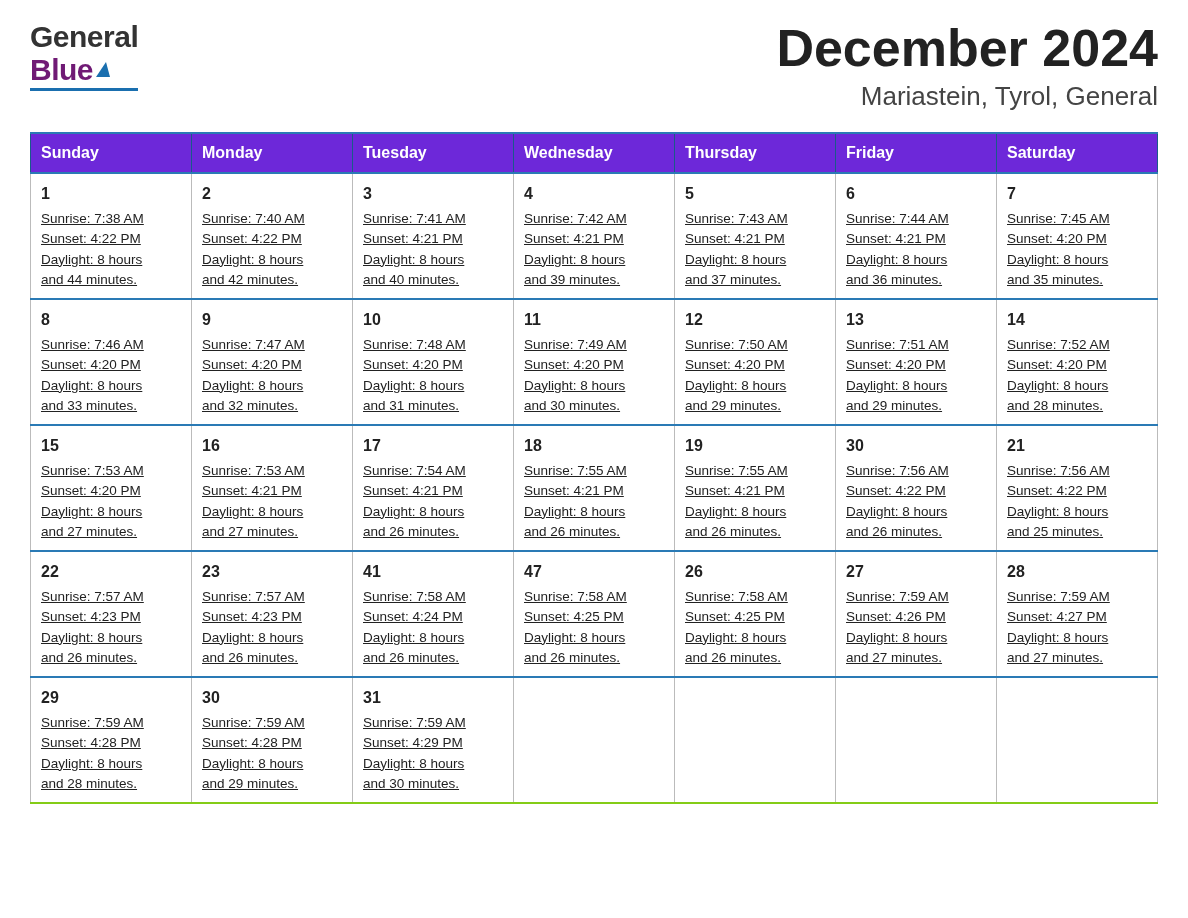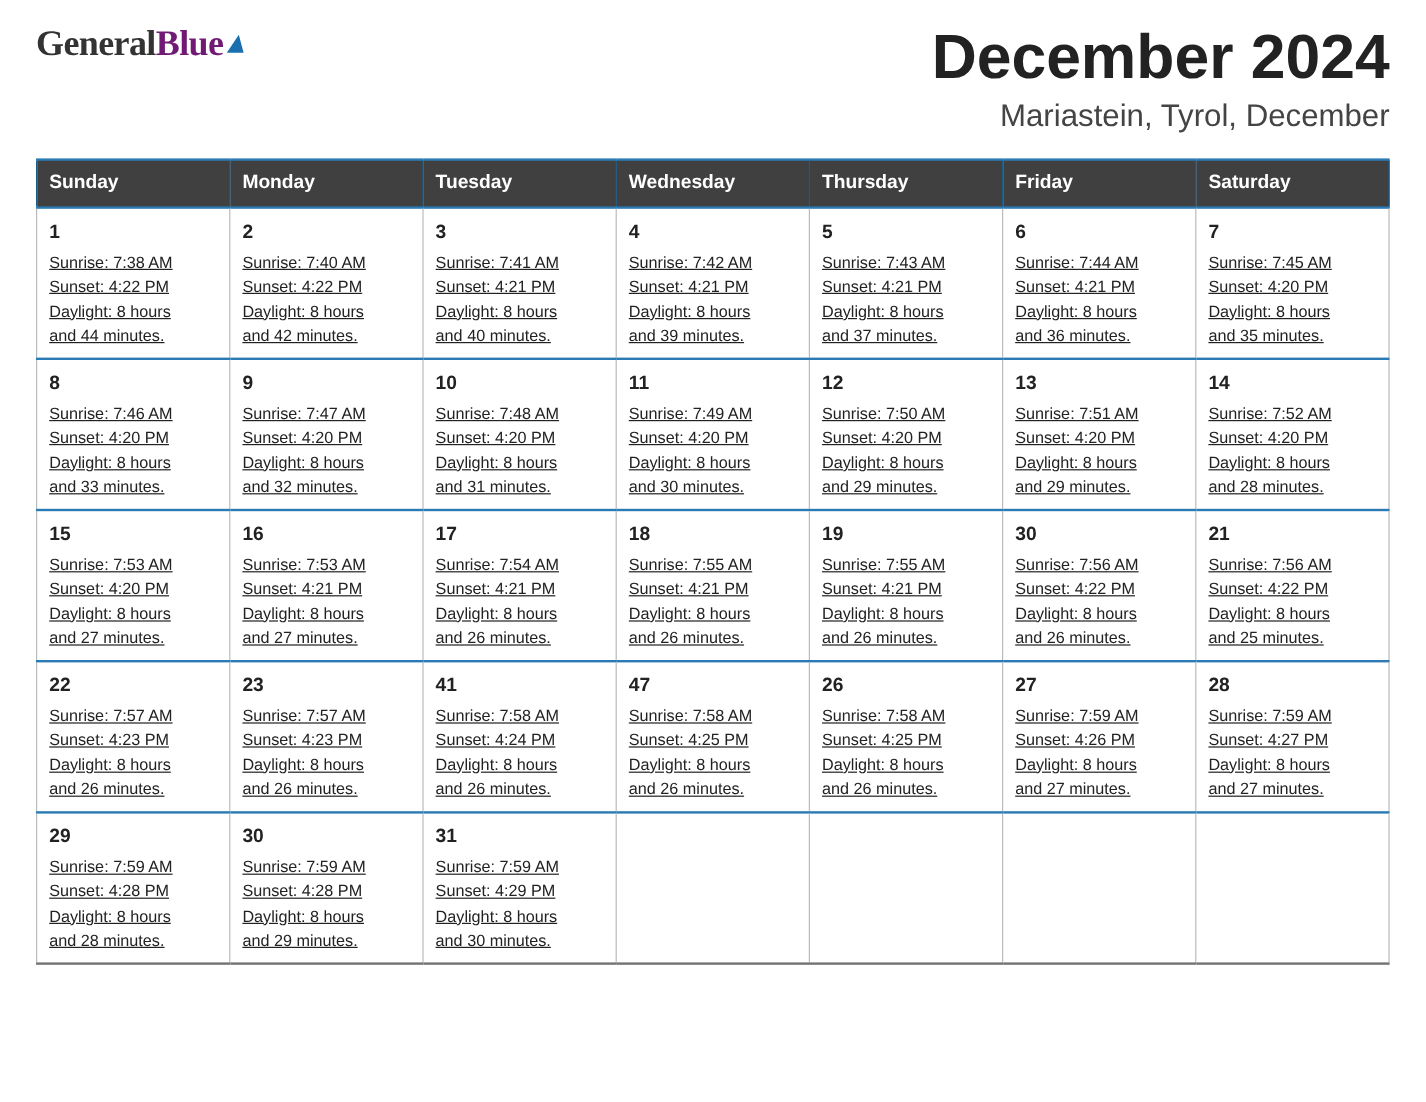--- a/index.html
+++ b/index.html
@@ -35,40 +35,40 @@
       font-size: 26px;
       color: #444;
       margin-top: 4px;
     }
     .calendar-table {
       width: 100%;
       border-collapse: collapse;
       border: 1px solid #999;
     }
     .calendar-table th {
-      background: #404040;
+      background: #6d28d9;
       color: #fff;
       font-size: 16px;
       font-weight: bold;
       padding: 10px 10px;
       text-align: left;
       border: 1px solid #1a5a8a;
     }
     .calendar-table td {
       vertical-align: top;
       padding: 8px 10px;
       border: 1px solid #bbb;
       width: calc(100% / 7);
       min-height: 100px;
       font-size: 13.5px;
       color: #222;
       line-height: 1.5;
     }
     .calendar-table tr:last-child td {
-      border-bottom: 2px solid #737373;
+      border-bottom: 2px solid #84cc16;
     }
     .calendar-table thead tr th {
       border-top: 2px solid #2a7ab5;
       border-bottom: 2px solid #2a7ab5;
     }
     .day-number {
       font-size: 16px;
       font-weight: bold;
       display: block;
       margin-bottom: 3px;
@@ -83,44 +83,43 @@
     }
     .empty-cell {
       background: #fff;
     }
     .logo-row {
       display: flex;
       align-items: center;
     }
     .logo-text-group {
       display: flex;
-      flex-direction: row;
+      flex-direction: column;
       line-height: 1.1;
-      font-family: Liberation Serif, serif;
     }
   </style>
 </head>
 <body>
 
 <div class="header">
   <div class="logo">
     <div class="logo-row">
       <div class="logo-text-group">
         <span style="font-size:30px; font-weight:bold; color:#333; letter-spacing:-0.5px;">General</span>
         <div style="display:flex; align-items:center;">
           <span style="font-size:30px; font-weight:bold; color:#701a75; letter-spacing:-0.5px;">Blue</span>
           <span style="display:inline-block; margin-left:3px; width:0; height:0; border-left:10px solid transparent; border-right:4px solid transparent; border-bottom:15px solid #1a6faf; position:relative; top:0;"></span>
         </div>
         <div style="height:3px; background:#1a6faf; width:100%; margin-top:2px;"></div>
       </div>
     </div>
   </div>
   <div class="title-section">
     <div class="month-title">December 2024</div>
-    <div class="location-title">Mariastein, Tyrol, December</div>
+    <div class="location-title">Mariastein, Tyrol, General</div>
   </div>
 </div>
 
 <table class="calendar-table">
   <thead>
     <tr>
     <th>Sunday</th>
         <th>Monday</th>
         <th>Tuesday</th>
         <th>Wednesday</th>

